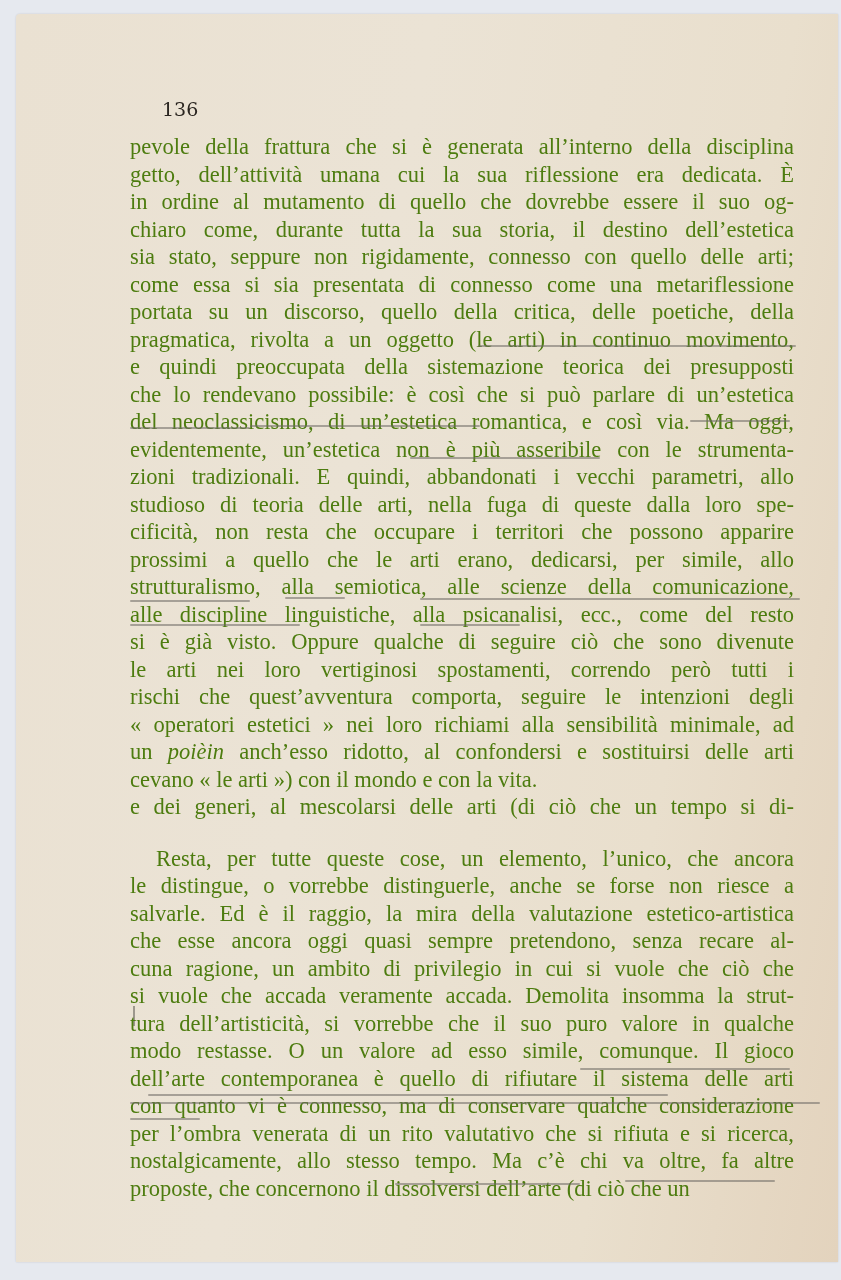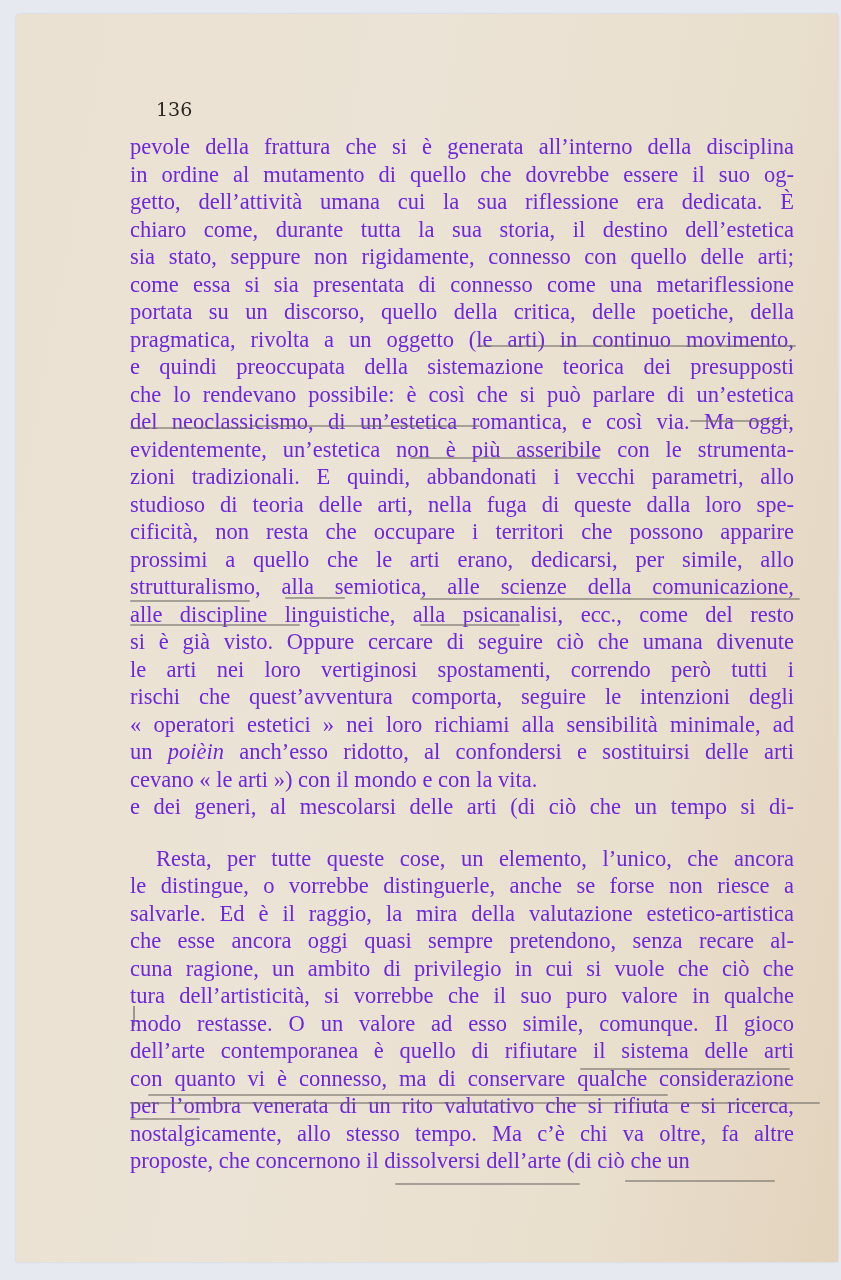--- a/index.html
+++ b/index.html
@@ -8,27 +8,27 @@
     background: #e6e9ef;
     position: relative;
   }
   .page {
     position: absolute; left: 16px; top: 14px; width: 822px; height: 1248px;
     background: linear-gradient(100deg, #eae1d2 0%, #ebe3d5 40%, #e9dfcd 75%, #e3d3bd 100%);
     border-top-left-radius: 4px;
     box-shadow: 0 0 2px rgba(0,0,0,0.15);
   }
   .page-number {
-    position: absolute; left: 140px; top: 84px;
+    position: absolute; left: 146px; top: 84px;
     font-family: "DejaVu Serif", serif; font-size: 19px; color: #2a2520;
   }
   .body-text {
     position: absolute; left: 130px; top: 133px; width: 664px;
     font-family: "Liberation Serif", serif; font-size: 22.5px; line-height: 27.5px;
-    color: #6d28d9;
+    color: #4d7c0f;
   }
   .line {
     display: block; white-space: nowrap; text-align: justify; text-align-last: justify;
     position: relative;
   }
   .line.last { text-align-last: left; }
   .line.indent { text-indent: 26px; margin-top: 24px; }
   .ul {
     position: absolute; height: 2px; background: rgba(110,105,100,0.55);
     border-radius: 2px;
@@ -43,51 +43,52 @@
 <body>
 
 <div class="page">
   <div class="page-number">136</div>
   <div class="margin-mark"></div>
 </div>
 
 <div class="body-text" id="body">
     <div>
       <span class="line">pevole della frattura che si è generata all’interno della disciplina</span>
+      <span class="line">getto, dell’attività umana cui la sua riflessione era dedicata. È</span>
       <span class="line">in ordine al mutamento di quello che dovrebbe essere il suo og-</span>
-      <span class="line">getto, dell’attività umana cui la sua riflessione era dedicata. È</span>
       <span class="line">chiaro come, durante tutta la sua storia, il destino dell’estetica</span>
       <span class="line">sia stato, seppure non rigidamente, connesso con quello delle arti;</span>
       <span class="line">come essa si sia presentata di connesso come una metariflessione</span>
       <span class="line">portata su un discorso, quello della critica, delle poetiche, della</span>
       <span class="line">pragmatica, rivolta a un oggetto (le arti) in continuo movimento,</span>
       <span class="line">e quindi preoccupata della sistemazione teorica dei presupposti</span>
       <span class="line">che lo rendevano possibile: è così che si può parlare di un’estetica</span>
       <span class="line">del neoclassicismo, di un’estetica romantica, e così via. Ma oggi,</span>
       <span class="line">evidentemente, un’estetica non è più asseribile con le strumenta-</span>
       <span class="line">zioni tradizionali. E quindi, abbandonati i vecchi parametri, allo</span>
       <span class="line">studioso di teoria delle arti, nella fuga di queste dalla loro spe-</span>
       <span class="line">cificità, non resta che occupare i territori che possono apparire</span>
       <span class="line">prossimi a quello che le arti erano, dedicarsi, per simile, allo</span>
       <span class="line">strutturalismo, alla semiotica, alle scienze della comunicazione,</span>
       <span class="line">alle discipline linguistiche, alla psicanalisi, ecc., come del resto</span>
-      <span class="line">si è già visto. Oppure cercare di seguire ciò che umana divenute</span>
+      <span class="line">si è già visto. Oppure qualche di seguire ciò che sono divenute</span>
       <span class="line">le arti nei loro vertiginosi spostamenti, correndo però tutti i</span>
       <span class="line">rischi che quest’avventura comporta, seguire le intenzioni degli</span>
       <span class="line">« operatori estetici » nei loro richiami alla sensibilità minimale, ad</span>
       <span class="line">un <em>poièin</em> anch’esso ridotto, al confondersi e sostituirsi delle arti</span>
       <span class="line last">cevano « le arti ») con il mondo e con la vita.</span>
       <span class="line">e dei generi, al mescolarsi delle arti (di ciò che un tempo si di-</span>
     </div>
     <div>
       <span class="line indent">Resta, per tutte queste cose, un elemento, l’unico, che ancora</span>
       <span class="line">le distingue, o vorrebbe distinguerle, anche se forse non riesce a</span>
       <span class="line">salvarle. Ed è il raggio, la mira della valutazione estetico-artistica</span>
       <span class="line">che esse ancora oggi quasi sempre pretendono, senza recare al-</span>
       <span class="line">cuna ragione, un ambito di privilegio in cui si vuole che ciò che</span>
+      <span class="line">si vuole che accada veramente accada. Demolita insomma la strut-</span>
       <span class="line">tura dell’artisticità, si vorrebbe che il suo puro valore in qualche</span>
       <span class="line">modo restasse. O un valore ad esso simile, comunque. Il gioco</span>
       <span class="line">dell’arte contemporanea è quello di rifiutare il sistema delle arti</span>
       <span class="line">con quanto vi è connesso, ma di conservare qualche considerazione</span>
       <span class="line">per l’ombra venerata di un rito valutativo che si rifiuta e si ricerca,</span>
       <span class="line">nostalgicamente, allo stesso tempo. Ma c’è chi va oltre, fa altre</span>
       <span class="line last">proposte, che concernono il dissolversi dell’arte (di ciò che un</span>
     </div>
   </div>
 

